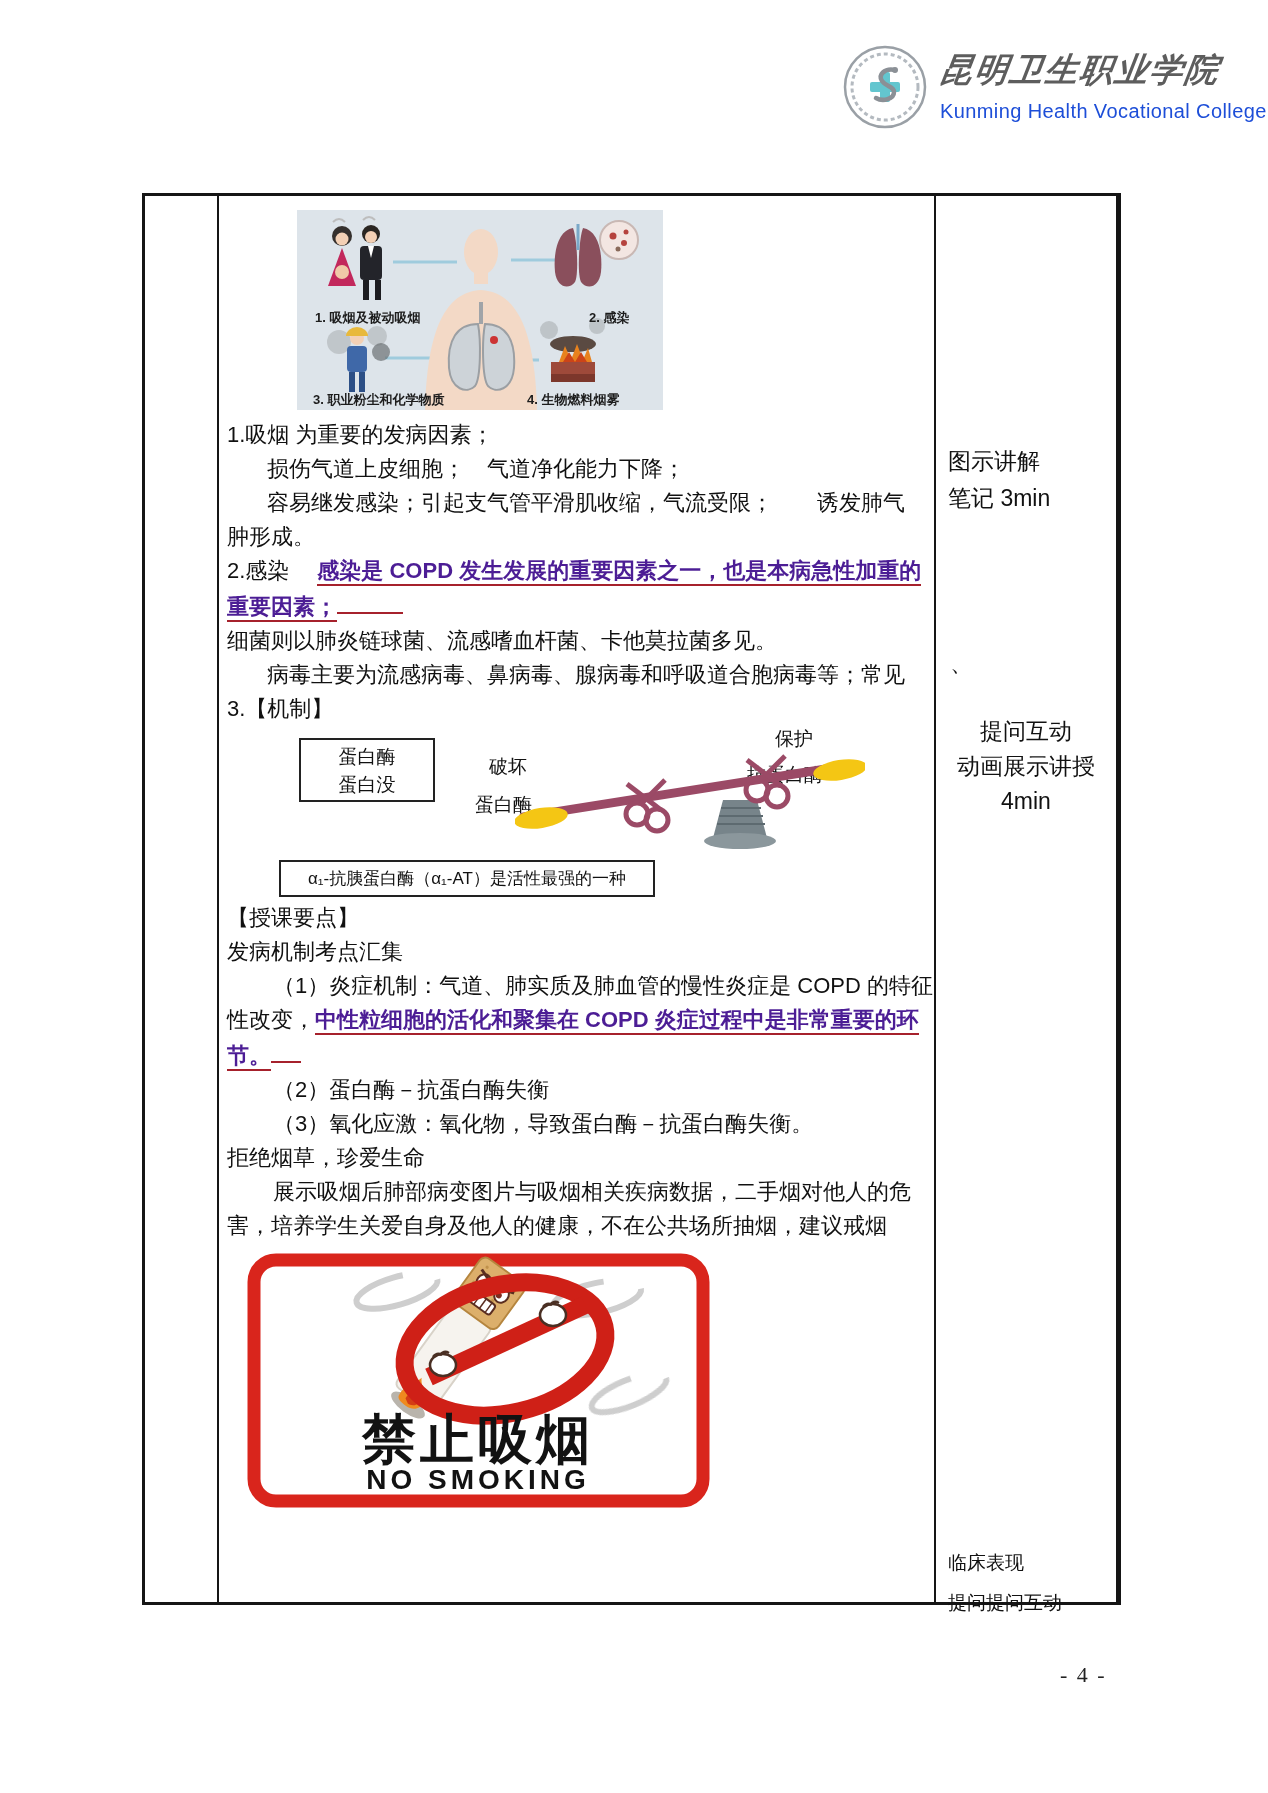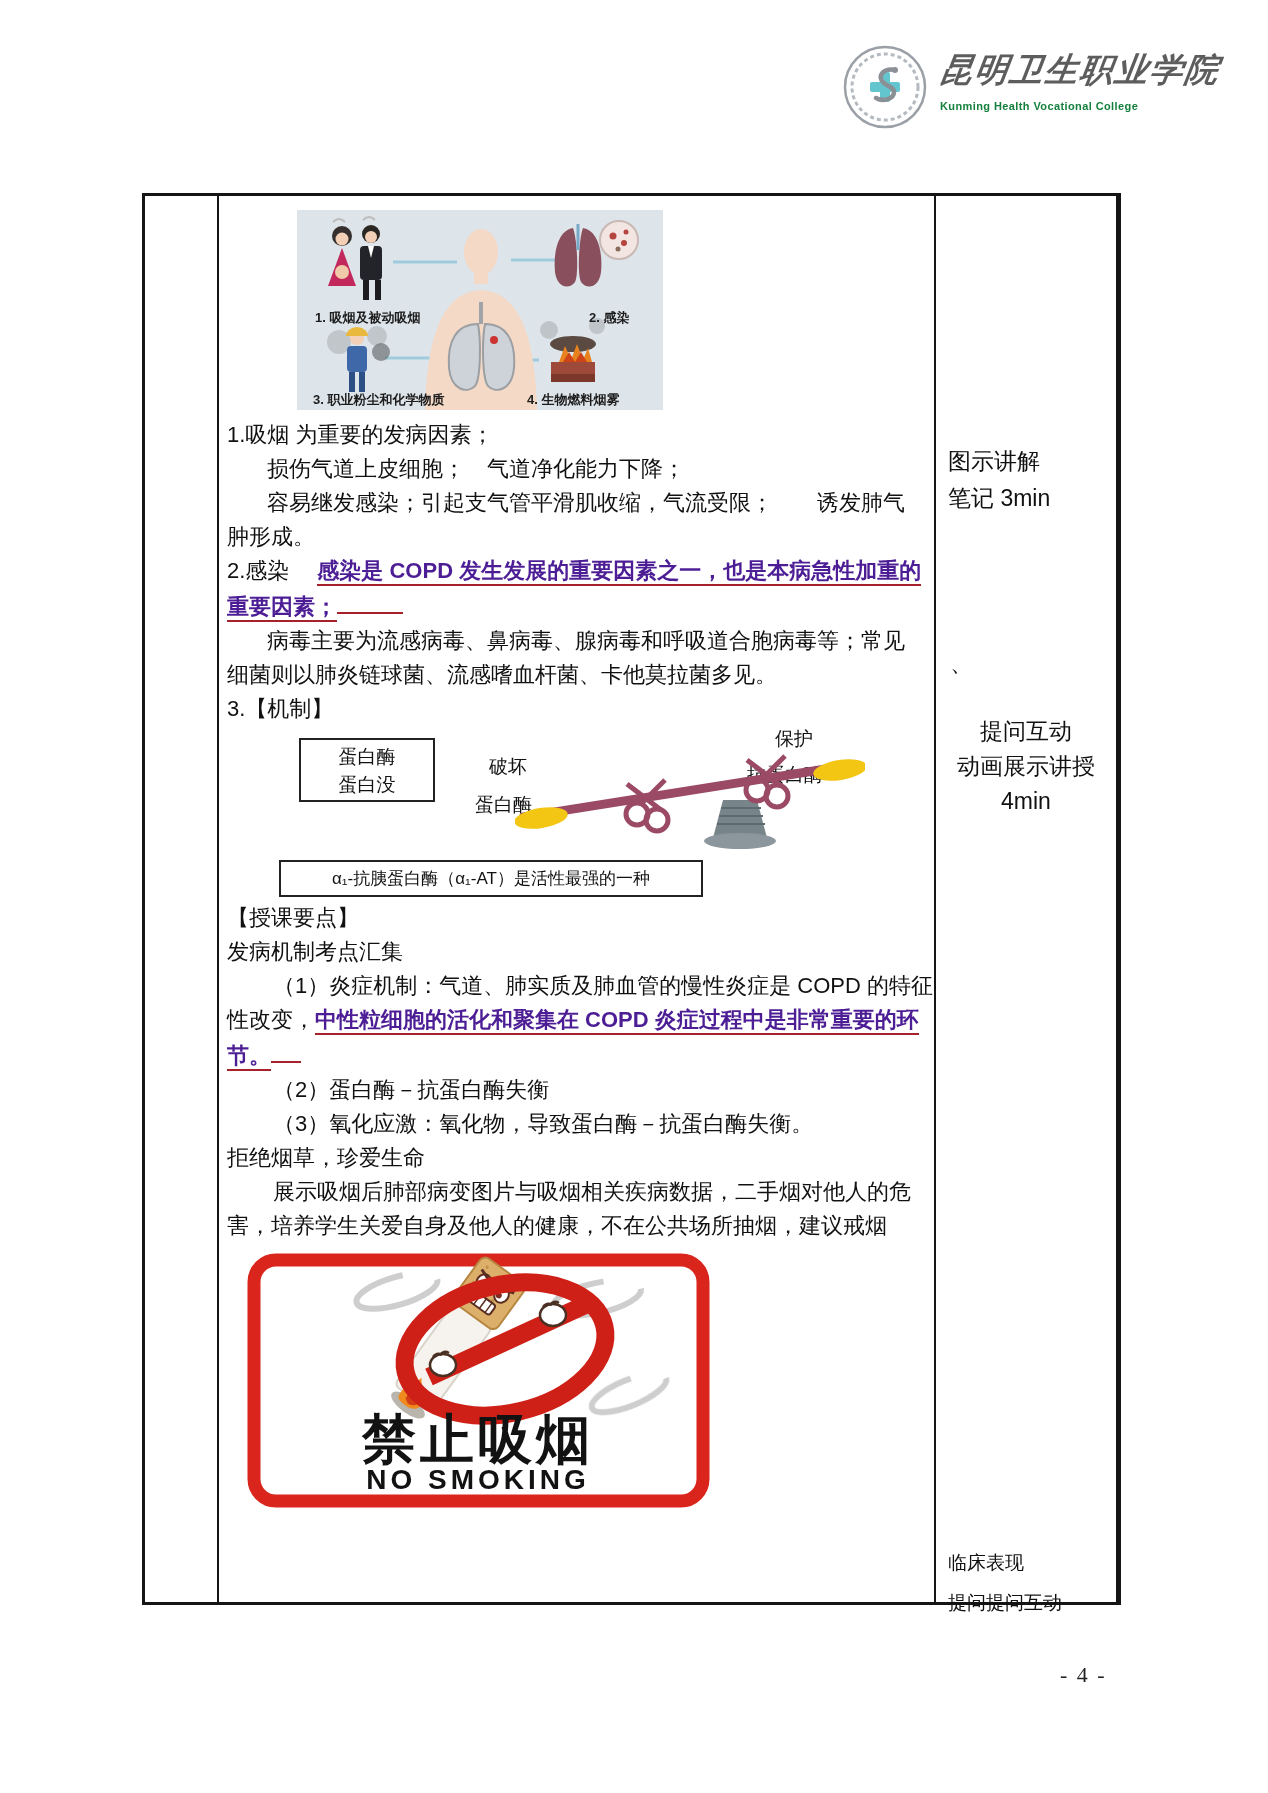--- a/index.html
+++ b/index.html
@@ -4,21 +4,21 @@
 <style>
   html,body{margin:0;padding:0;background:#ffffff;}
   .page{position:relative;width:1268px;height:1793px;background:#fff;overflow:hidden;
         font-family:"Liberation Sans","DejaVu Sans",sans-serif;color:#111;}
   
   .logo-wrap{position:absolute;left:842px;top:44px;display:flex;gap:12px;align-items:flex-start;}
   .logo-badge{width:86px;height:86px;flex:0 0 auto;}
   .logo-text{padding-top:4px;}
   .logo-cn{font-family:"Liberation Serif","DejaVu Serif",serif;font-style:italic;font-weight:bold;
            font-size:33px;color:#5d5d5d;transform:skewX(-8deg);letter-spacing:2px;white-space:nowrap;}
-  .logo-en{margin-top:7px;font-size:11px;font-weight:bold;color:#15803d;letter-spacing:.4px;white-space:nowrap;}
+  .logo-en{margin-top:7px;font-size:20px;font-weight:normal;color:#1d4ed8;letter-spacing:.4px;white-space:nowrap;}
   
   .doc-table{position:absolute;left:142px;top:193px;width:971px;height:1406px;
              border:3px solid #151515;border-right-width:5px;display:flex;box-sizing:content-box;}
   .col-a{width:72px;border-right:2px solid #151515;}
   .col-b{width:717px;border-right:2px solid #151515;padding:6px 0 0 8px;box-sizing:border-box;}
   .col-c{flex:1;position:relative;}
   
   .line{font-size:22px;line-height:34px;white-space:nowrap;}
   .ind1{padding-left:40px;}
   .ind2{padding-left:46px;}
@@ -31,21 +31,21 @@
   
   .mech{position:relative;height:124px;margin-top:4px;font-size:19px;text-decoration:underline;}
   .mbox{position:absolute;left:72px;top:8px;width:136px;height:64px;border:2px solid #222;
         text-align:center;line-height:28px;padding-top:3px;box-sizing:border-box;}
   .lab{position:absolute;white-space:nowrap;}
   .lab-damage{left:262px;top:24px;}
   .lab-prot{left:248px;top:62px;}
   .lab-protect{left:548px;top:-4px;}
   .lab-anti{left:520px;top:32px;}
   .seesaw{position:absolute;left:288px;top:12px;}
-  .alpha-box{margin:6px 0 4px 52px;width:424px;border:2px solid #222;text-align:center;
+  .alpha-box{margin:6px 0 4px 52px;width:376px;border:2px solid #222;text-align:center;
              font-size:17px;padding:5px 4px;box-sizing:border-box;white-space:nowrap;}
   .sign-fig{margin:10px 0 0 20px;width:463px;height:255px;}
   
   .ann1{position:absolute;top:247px;left:12px;font-size:23px;line-height:37px;white-space:nowrap;}
   .mark{position:absolute;top:452px;left:14px;font-size:23px;}
   .ann2{position:absolute;top:518px;left:0;width:100%;text-align:center;font-size:23px;line-height:35px;white-space:nowrap;}
   .ann3{position:absolute;top:1347px;left:12px;font-size:19px;line-height:40px;white-space:nowrap;}
   .pageno{position:absolute;left:1060px;top:1662px;font-family:"Liberation Serif","DejaVu Serif",serif;
           font-size:22px;color:#222;letter-spacing:2px;}
 </style>
@@ -150,22 +150,22 @@
 
       
       <div class="line">1.吸烟 为重要的发病因素；</div>
       <div class="line ind1">损伤气道上皮细胞；　气道净化能力下降；</div>
       <div class="line ind1">容易继发感染；引起支气管平滑肌收缩，气流受限；　　诱发肺气</div>
       <div class="line">肿形成。</div>
 
       
       <div class="line"><span>2.感染</span><span class="red gap28">感染是 COPD 发生发展的重要因素之一，也是本病急性加重的</span></div>
       <div class="line"><span class="red">重要因素；</span><span class="tail"></span></div>
+      <div class="line">细菌则以肺炎链球菌、流感嗜血杆菌、卡他莫拉菌多见。</div>
       <div class="line ind1">病毒主要为流感病毒、鼻病毒、腺病毒和呼吸道合胞病毒等；常见</div>
-      <div class="line">细菌则以肺炎链球菌、流感嗜血杆菌、卡他莫拉菌多见。</div>
 
       
       <div class="line">3.【机制】</div>
       <div class="mech">
         <div class="mbox">
           <div>蛋白酶</div>
           <div>蛋白没</div>
         </div>
         <div class="lab lab-damage">破坏</div>
         <div class="lab lab-prot">蛋白酶</div>

